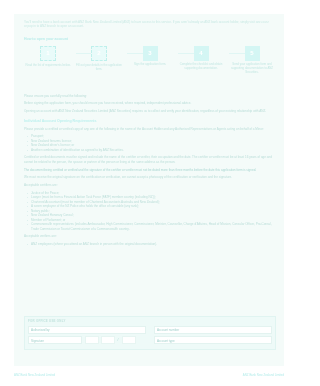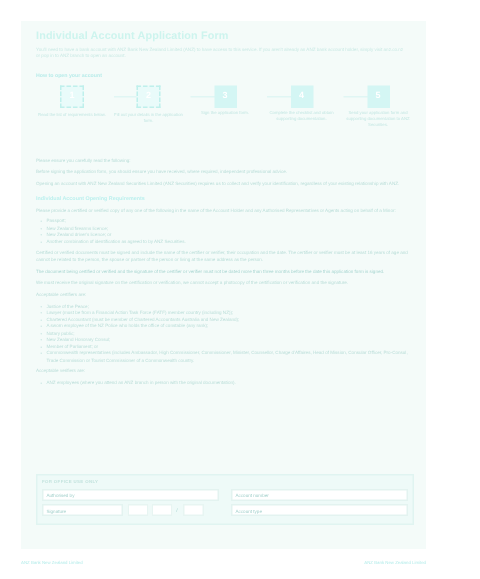--- a/index.html
+++ b/index.html
@@ -130,21 +130,20 @@
 </style>
 </head>
 <body>
 
 <div class="page">
 
   <div class="panel"></div>
 
   <div class="inner">
 
-    <h1 class="title">Individual Account Application Form</h1>
     <p class="lead">You'll need to have a bank account with ANZ Bank New Zealand Limited (ANZ) to have access to this service. If you aren't already an ANZ bank account holder, simply visit anz.co.nz or pop in to ANZ branch to open an account.</p>
 
     <div class="steps-head">How to open your account</div>
 
     <div class="steps">
       <div class="arrow" style="left:52px;width:22px;"></div>
       <div class="arrow" style="left:103px;width:22px;"></div>
       <div class="arrow" style="left:154px;width:22px;"></div>
       <div class="arrow" style="left:205px;width:22px;"></div>
 

